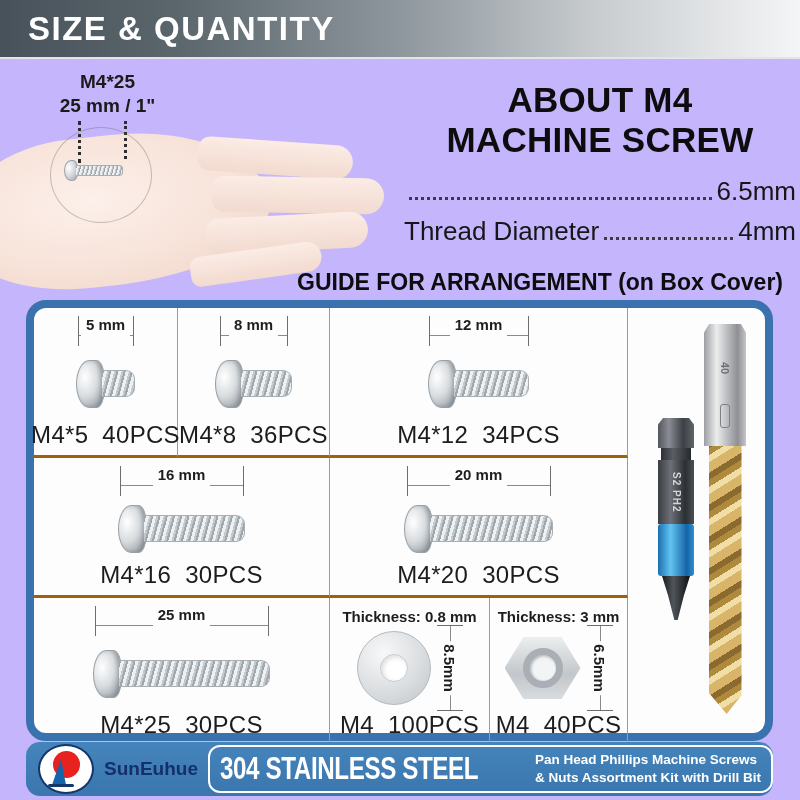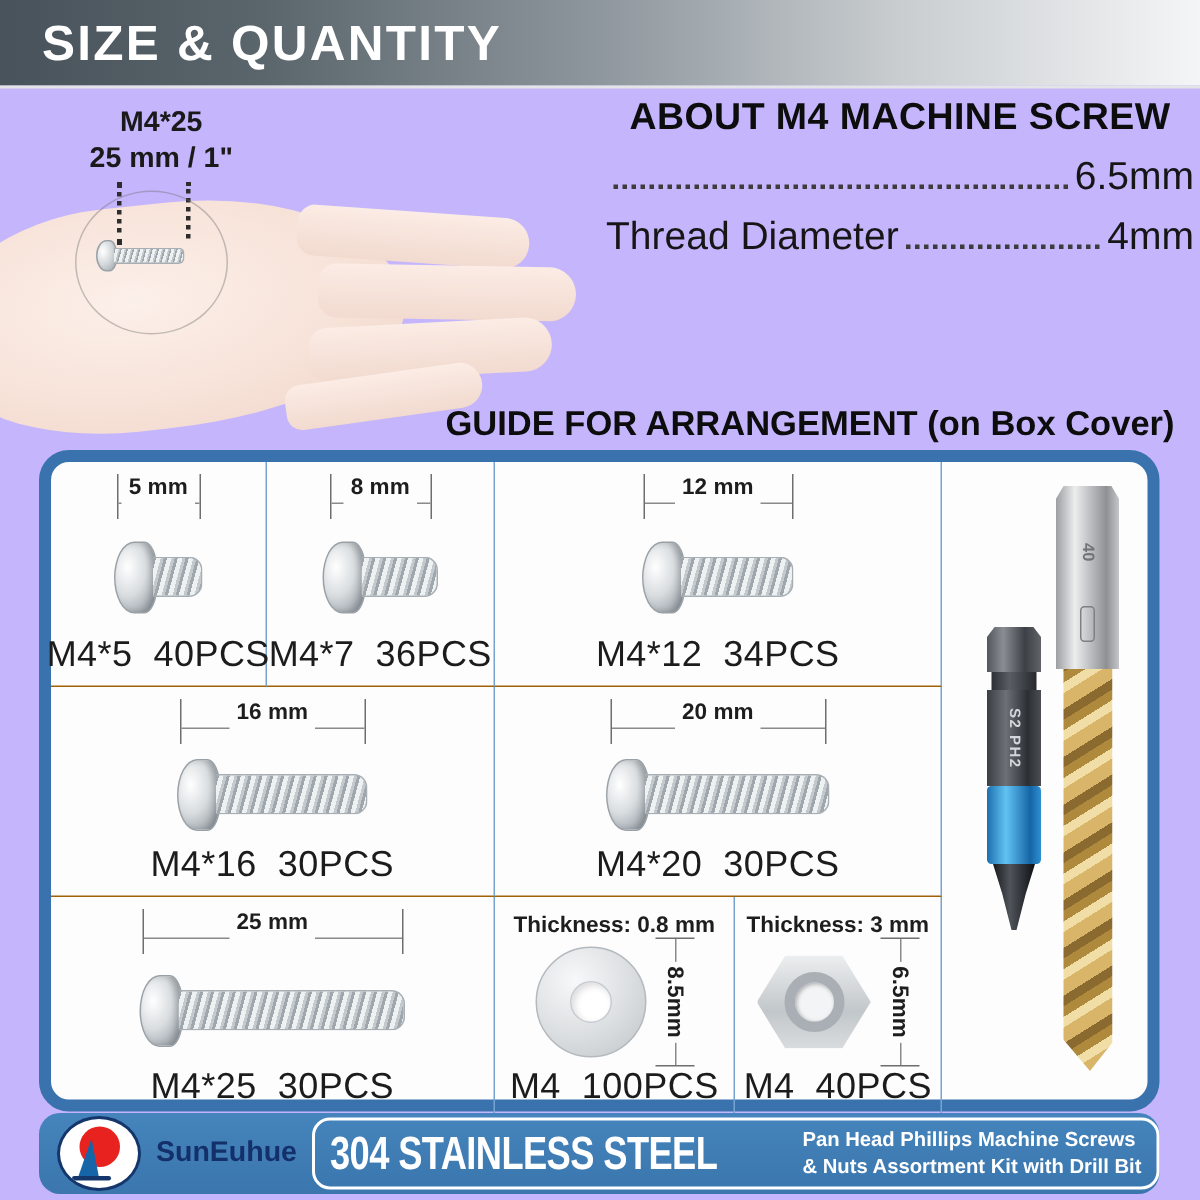--- a/index.html
+++ b/index.html
@@ -31,33 +31,33 @@
   .f3{left:206px;top:158px;width:162px;height:36px;transform:rotate(-3deg);}
   .f4{left:190px;top:192px;width:132px;height:30px;transform:rotate(-8deg);}
   .mini{position:absolute;left:64px;top:103px;display:flex;align-items:center;}
   .mini-head{width:12px;height:19px;border-radius:50% 35% 35% 50%/50% 40% 40% 50%;
     background:radial-gradient(ellipse at 30% 35%,#fff,#d5d9dc 50%,#9aa1a7);border:1px solid #9aa2a8;}
   .mini-shank{width:46px;height:9px;margin-left:-2px;border-radius:0 4px 4px 0;
     background:repeating-linear-gradient(105deg,#9fa7ad 0 1px,#eef1f2 1px 3px,#c3c9cd 3px 4px);border:1px solid #a7aeb4;border-left:none;}
 
   
   .about{position:absolute;left:404px;top:64px;width:392px;}
-  .about h2{margin:0;font-size:25px;font-weight:bold;text-align:center;color:#0d0d0d;letter-spacing:.3px;}
+  .about h2{margin:16px;font-size:35px;font-weight:bold;text-align:center;color:#0d0d0d;letter-spacing:.3px;}
   .spec{display:flex;align-items:baseline;font-size:26px;color:#161616;margin-top:9px;white-space:nowrap;}
   .spec .dots{flex:1;margin:0 5px 5px;border-bottom:3px dotted #3c3c3c;min-width:20px;}
 
   
   .guide{position:absolute;left:290px;top:269px;width:500px;text-align:center;
     font-size:23px;font-weight:600;color:#0d0d0d;}
 
   
   .gridbox{position:absolute;left:26px;top:300px;width:747px;height:441px;box-sizing:border-box;
     border:8px solid #3a72ad;border-radius:20px;background:#fdfdfd;
     display:grid;grid-template-columns:144px 152px 160px 138px 1fr;grid-template-rows:150px 140px 1fr;}
-  .cell{position:relative;border-right:1px solid #76a3cf;border-bottom:1px solid #a16207;
+  .cell{position:relative;border-right:1px solid #76a3cf;border-bottom:3px solid #a16207;
     display:flex;flex-direction:column;align-items:center;justify-content:space-between;
     padding:8px 0 6px;box-sizing:border-box;}
   .cA{grid-area:1/1/2/2}.cB{grid-area:1/2/2/3}.cC{grid-area:1/3/2/5}
   .cD{grid-area:2/1/3/3}.cE{grid-area:2/3/3/5}
   .cF{grid-area:3/1/4/3}.cG{grid-area:3/3/4/4}.cH{grid-area:3/4/4/5}
   .cF,.cG,.cH{border-bottom:none;}
   .cBits{grid-area:1/5/4/6;position:relative;border:none;}
 
   .dim{position:relative;height:30px;border-left:1px solid #6e6e6e;border-right:1px solid #6e6e6e;
     display:flex;justify-content:center;}
@@ -192,21 +192,21 @@
 
     <div class="cell cB">
       <div class="dim d8">
           <span>8 mm</span>
         </div>
       <div class="screw">
         <div class="sc-head"></div>
         <div class="sc-shank s8"></div>
       </div>
       <div class="plabel">
-        <span>M4*7</span>
+        <span>M4*8</span>
           <span>36PCS</span>
       </div>
     </div>
 
     <div class="cell cC">
       <div class="dim d12">
           <span>12 mm</span>
         </div>
       <div class="screw">
         <div class="sc-head"></div>

